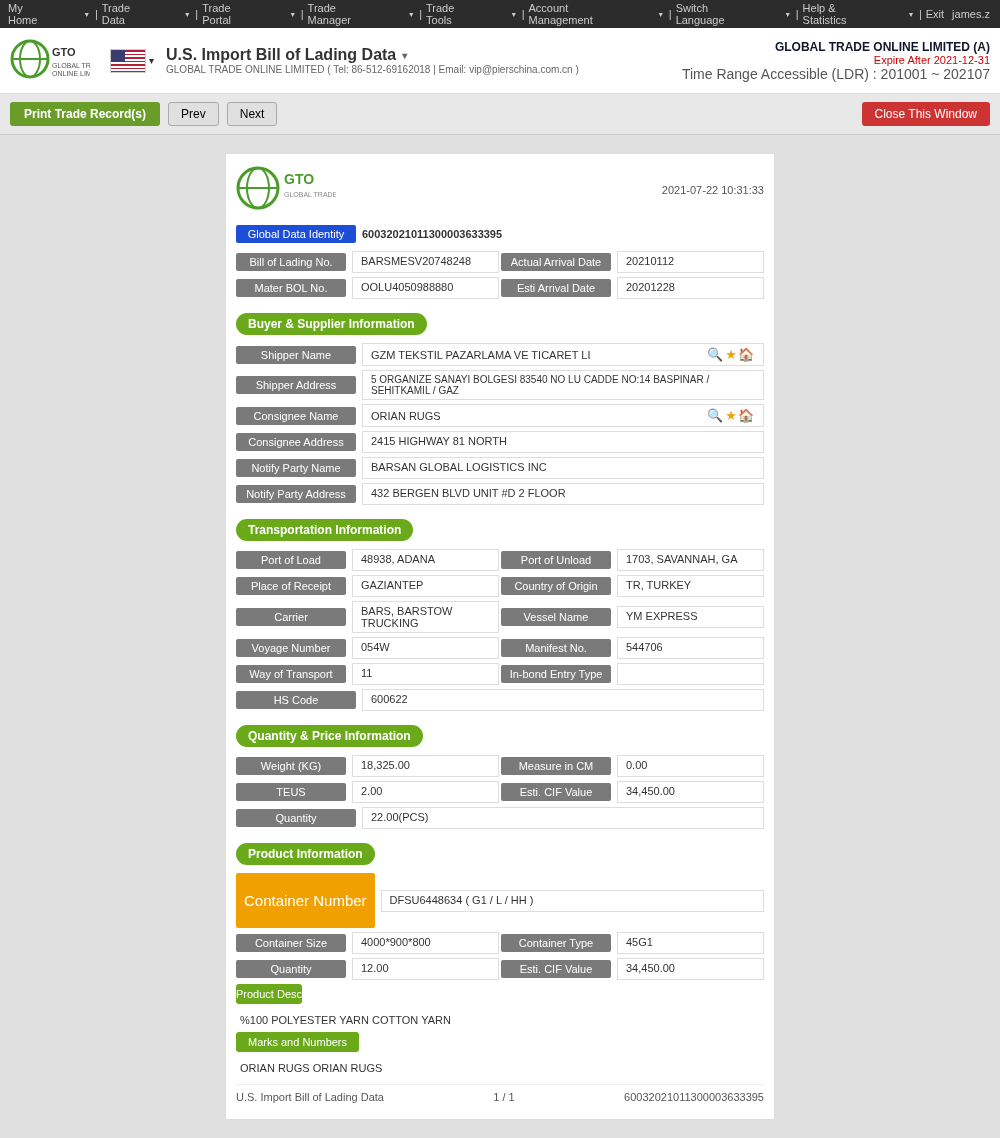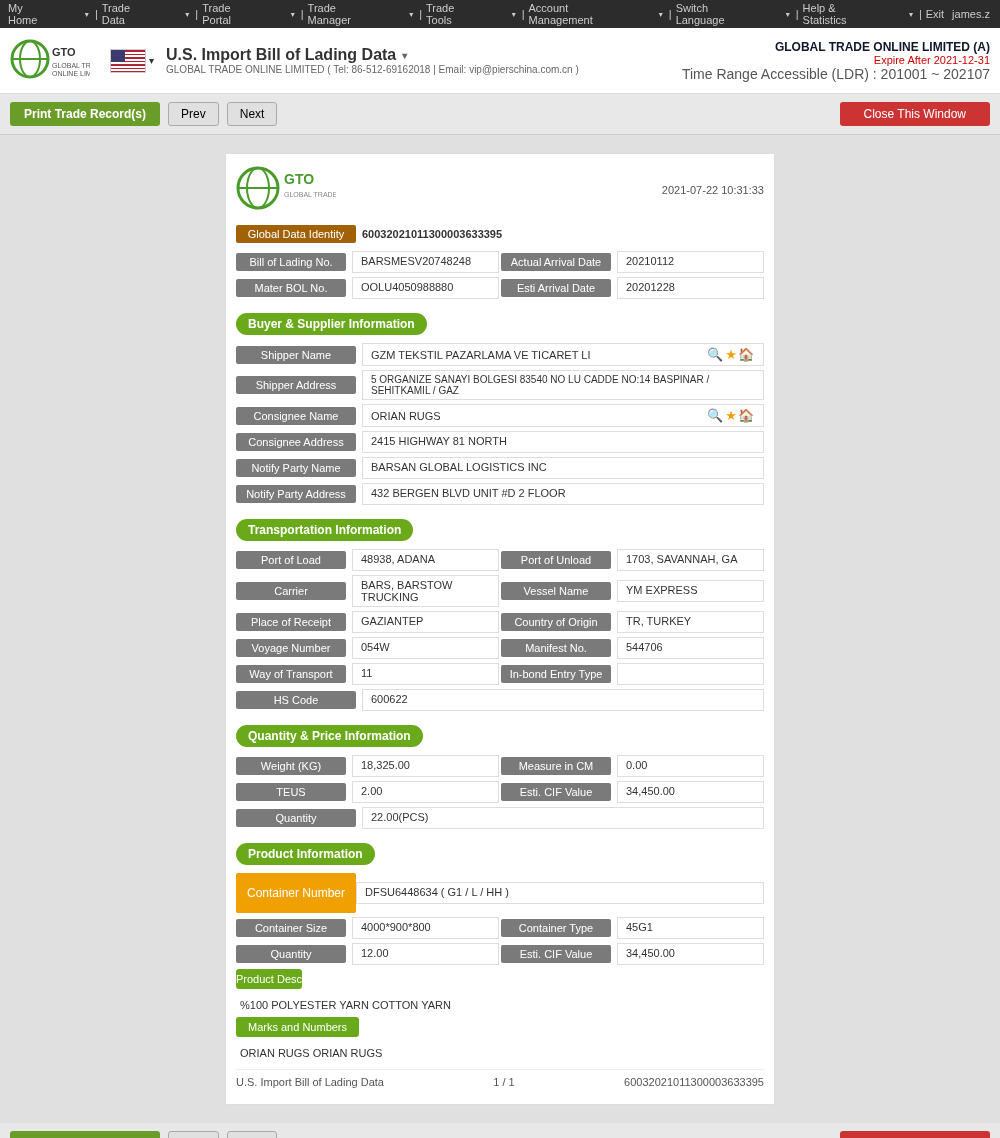--- a/index.html
+++ b/index.html
@@ -22,21 +22,21 @@
     .header-title p { font-size: 10px; color: #666; }
     .header-right { text-align: right; font-size: 11px; }
     .header-right .company-link { color: #0f172a; font-weight: bold; font-size: 12px; }
     .header-right .expire { color: #cc0000; font-size: 11px; }
     .header-right .time-range { color: #555; font-size: 14px; }
 
     
     .toolbar { background: #e8e8e8; padding: 8px 10px; display: flex; align-items: center; gap: 8px; border-bottom: 1px solid #ccc; }
     .btn-print { background: #6a9c2a; color: white; border: none; padding: 5px 14px; border-radius: 3px; cursor: pointer; font-size: 12px; font-weight: bold; }
     .btn-nav { background: #e0e0e0; border: 1px solid #aaa; padding: 4px 12px; border-radius: 3px; cursor: pointer; font-size: 12px; }
-    .btn-close { background: #cc3333; color: white; border: none; padding: 5px 24px; border-radius: 3px; cursor: pointer; font-size: 12px; margin-left: auto; }
+    .btn-close { background: #cc3333; color: white; border: none; padding: 5px 13px; border-radius: 3px; cursor: pointer; font-size: 12px; margin-left: auto; }
 
     
     .main-content { background: white; margin: 10px auto; width: 550px; padding: 10px; border: 1px solid #ddd; }
 
     
     .record-header { display: flex; justify-content: space-between; align-items: center; margin-bottom: 10px; }
 
     
     .field-row { display: flex; align-items: center; margin-bottom: 4px; }
     .field-label { background: #7a7a7a; color: white; padding: 3px 8px; min-width: 120px; text-align: center; font-size: 11px; border-radius: 2px; margin-right: 6px; flex-shrink: 0; }
@@ -46,26 +46,26 @@
     .field-row-double { display: flex; align-items: center; margin-bottom: 4px; gap: 2px; }
     .field-half { display: flex; align-items: center; flex: 1; }
     .field-half .field-label { min-width: 110px; }
     .field-half .field-value { flex: 1; }
 
     
     .section-header { background: #6aaa1a; color: white; padding: 4px 12px; font-size: 12px; font-weight: bold; border-radius: 11px; margin: 10px 0 8px 0; display: inline-block; }
 
     
     .global-id-row { display: flex; align-items: center; margin-bottom: 8px; }
-    .global-id-label { background: #a16207; color: white; padding: 3px 8px; text-align: center; font-size: 11px; border-radius: 2px; margin-right: 6px; min-width: 120px; flex-shrink: 0; }
+    .global-id-label { background: #1d4ed8; color: white; padding: 3px 8px; text-align: center; font-size: 11px; border-radius: 2px; margin-right: 6px; min-width: 120px; flex-shrink: 0; }
     .global-id-value { font-size: 11px; color: #333; font-weight: bold; }
     .field-value-with-icons { background: white; border: 1px solid #ddd; padding: 3px 8px; flex: 1; font-size: 11px; display: flex; align-items: center; justify-content: space-between; }
 
     
-    .container-num-label { background: #f0a000; color: white; padding: 13px 8px; min-width: 120px; text-align: center; font-size: 12px; border-radius: 2px; flex-shrink: 0; }
+    .container-num-label { background: #f0a000; color: white; padding: 19px 8px; min-width: 120px; text-align: center; font-size: 15px; border-radius: 2px; margin-right: 6px; flex-shrink: 0; }
 
     
     .btn-product-desc { background: #6aaa1a; color: white; border: none; padding: 4px 0; border-radius: 3px; cursor: pointer; font-size: 11px; margin-bottom: 4px; }
     .btn-marks { background: #6aaa1a; color: white; border: none; padding: 4px 12px; border-radius: 3px; cursor: pointer; font-size: 11px; margin-bottom: 4px; }
     .product-text { font-size: 11px; color: #333; padding: 2px 4px; margin-bottom: 4px; }
     .marks-text { font-size: 11px; color: #333; padding: 2px 4px; }
 
     
     .record-footer { display: flex; justify-content: space-between; align-items: center; padding: 6px 0; font-size: 11px; color: #555; border-top: 1px solid #eee; margin-top: 8px; }
 
@@ -270,37 +270,37 @@
       <div class="field-value">48938, ADANA</div>
     </div>
     <div class="field-half">
       <div class="field-label">Port of Unload</div>
       <div class="field-value">1703, SAVANNAH, GA</div>
     </div>
   </div>
 
   <div class="field-row-double">
     <div class="field-half">
+      <div class="field-label">Place of Receipt</div>
+      <div class="field-value">GAZIANTEP</div>
+    </div>
+    <div class="field-half">
+      <div class="field-label">Country of Origin</div>
+      <div class="field-value">TR, TURKEY</div>
+    </div>
+  </div>
+
+  <div class="field-row-double">
+    <div class="field-half">
       <div class="field-label">Carrier</div>
       <div class="field-value">BARS, BARSTOW TRUCKING</div>
     </div>
     <div class="field-half">
       <div class="field-label">Vessel Name</div>
       <div class="field-value">YM EXPRESS</div>
-    </div>
-  </div>
-
-  <div class="field-row-double">
-    <div class="field-half">
-      <div class="field-label">Place of Receipt</div>
-      <div class="field-value">GAZIANTEP</div>
-    </div>
-    <div class="field-half">
-      <div class="field-label">Country of Origin</div>
-      <div class="field-value">TR, TURKEY</div>
     </div>
   </div>
 
   <div class="field-row-double">
     <div class="field-half">
       <div class="field-label">Voyage Number</div>
       <div class="field-value">054W</div>
     </div>
     <div class="field-half">
       <div class="field-label">Manifest No.</div>

